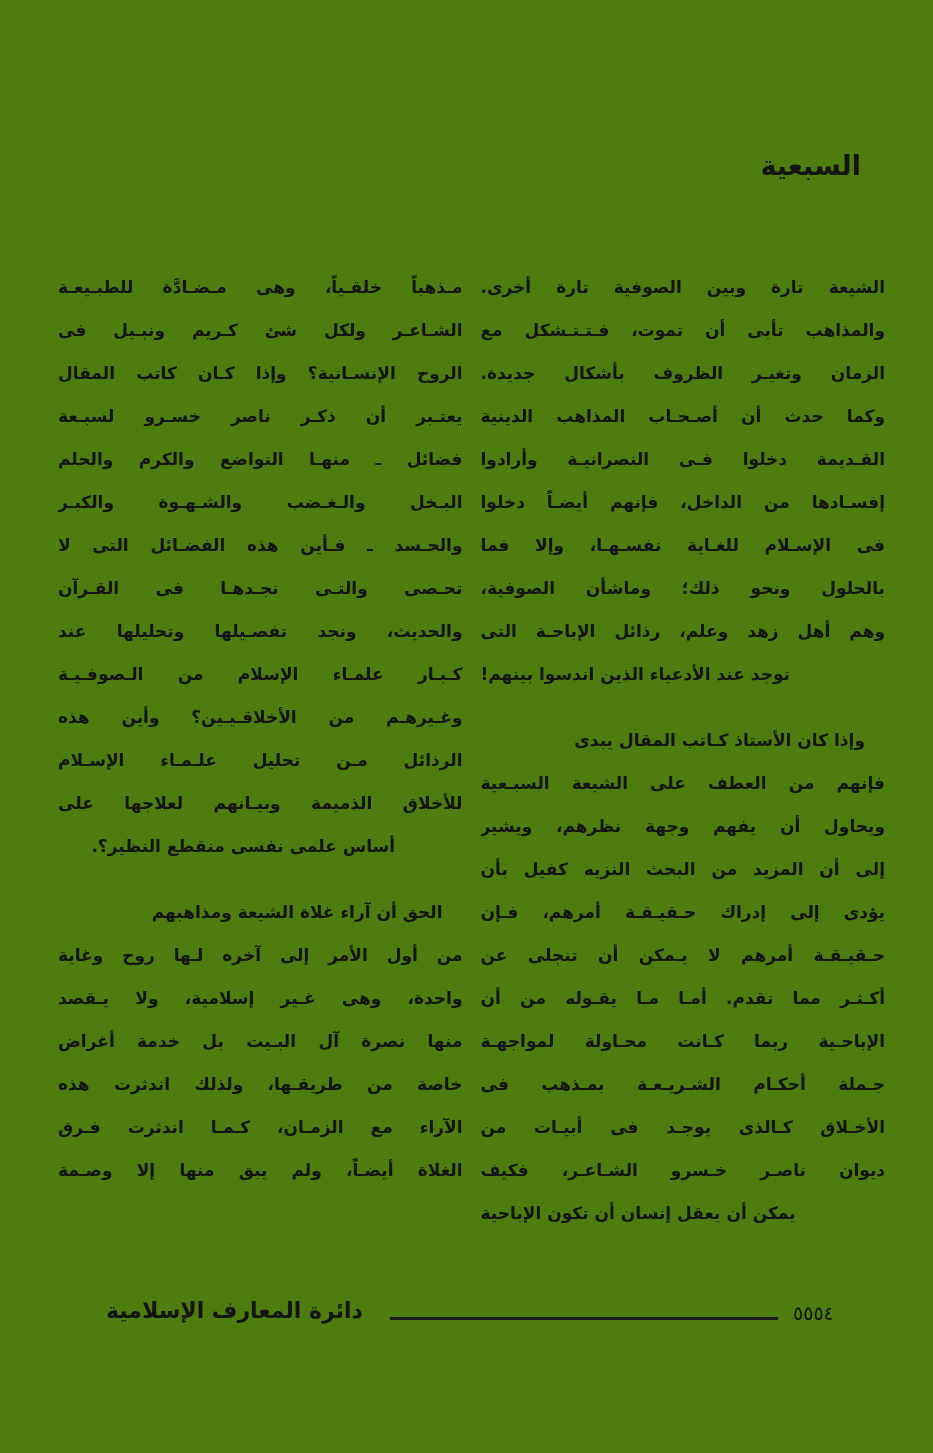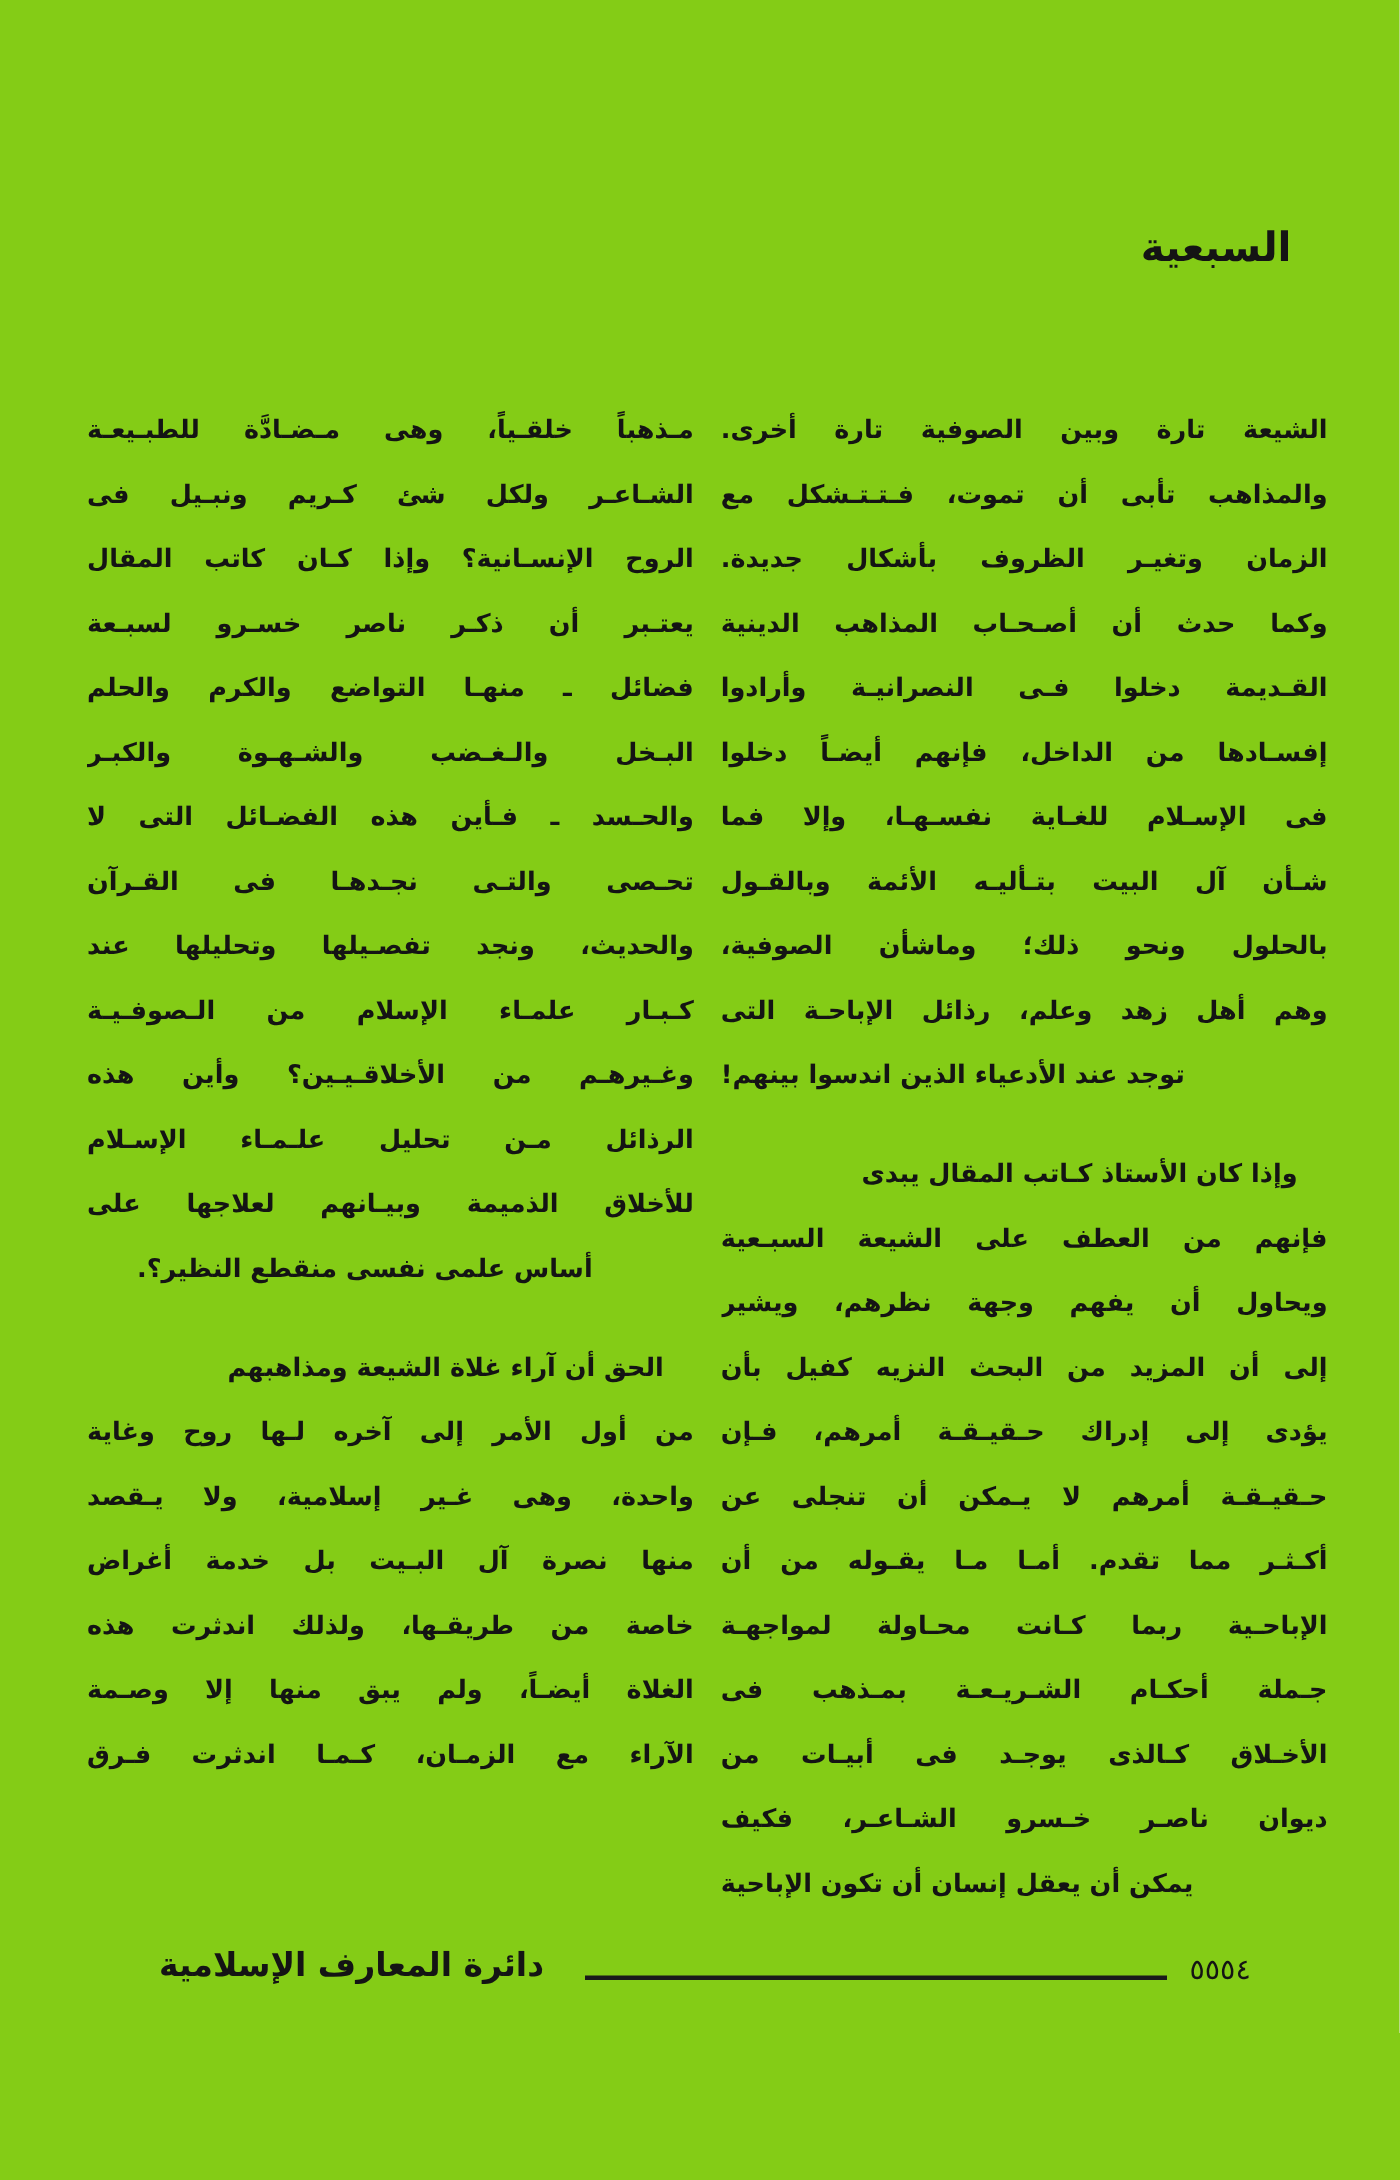--- a/index.html
+++ b/index.html
@@ -1,21 +1,21 @@
 <!DOCTYPE html>
 <html lang="ar"><head>
 <meta charset="utf-8">
 <style>
   html, body { margin: 0; padding: 0; background: #e8e8e6; }
   .page {
     position: relative;
     width: 933px;
     height: 1453px;
     margin: 0 auto;
-    background: #84cc16;
+    background: #4d7c0f;
     color: #141414;
     font-family: "DejaVu Sans", sans-serif;
     overflow: hidden;
     direction: rtl;
   }
   .page-header {
     position: absolute;
     top: 150px;
     right: 72px;
     font-size: 27px;
@@ -93,21 +93,20 @@
   <div class="content">
     <div class="column">
         <div class="para end-short">
           <div class="line first">الشيعة تارة وبين الصوفية تارة أخرى.</div>
           <div class="line">والمذاهب تأبى أن تموت، فـتـتـشكل مع</div>
           <div class="line">الزمان وتغيـر الظروف بأشكال جديدة.</div>
           <div class="line">وكما حدث أن أصـحـاب المذاهب الدينية</div>
           <div class="line">القـديمة دخلوا فـى النصرانيـة وأرادوا</div>
           <div class="line">إفسـادها من الداخل، فإنهم أيضـاً دخلوا</div>
           <div class="line">فى الإسـلام للغـاية نفسـهـا، وإلا فما</div>
-          <div class="line">شـأن آل البيت بتـأليـه الأئمة وبالقـول</div>
           <div class="line">بالحلول ونحو ذلك؛ وماشأن الصوفية،</div>
           <div class="line">وهم أهل زهد وعلم، رذائل الإباحـة التى</div>
           <div class="line last">توجد عند الأدعياء الذين اندسوا بينهم!</div>
         </div>
         <div class="para opener end-short">
           <div class="line first">وإذا كان الأستاذ كـاتب المقال يبدى</div>
           <div class="line">فإنهم من العطف على الشيعة السبـعية</div>
           <div class="line">ويحاول أن يفهم وجهة نظرهم، ويشير</div>
           <div class="line">إلى أن المزيد من البحث النزيه كفيل بأن</div>
           <div class="line">يؤدى إلى إدراك حـقيـقـة أمرهم، فـإن</div>
@@ -136,22 +135,22 @@
           <div class="line">الرذائل مـن تحليل علـمـاء الإسـلام</div>
           <div class="line">للأخلاق الذميمة وبيـانهم لعلاجها على</div>
           <div class="line last">أساس علمى نفسى منقطع النظير؟.</div>
         </div>
         <div class="para opener end-flow">
           <div class="line first">الحق أن آراء غلاة الشيعة ومذاهبهم</div>
           <div class="line">من أول الأمر إلى آخره لـها روح وغاية</div>
           <div class="line">واحدة، وهى غـير إسلامية، ولا يـقصد</div>
           <div class="line">منها نصرة آل البـيت بل خدمة أغراض</div>
           <div class="line">خاصة من طريقـها، ولذلك اندثرت هذه</div>
+          <div class="line">الآراء مع الزمـان، كـمـا اندثرت فـرق</div>
           <div class="line last">الغلاة أيضـاً، ولم يبق منها إلا وصـمة</div>
-          <div class="line">الآراء مع الزمـان، كـمـا اندثرت فـرق</div>
         </div>
       </div>
   </div>
 
   <div class="page-footer">
     <div class="footer-title">دائرة المعارف الإسلامية</div>
     <div class="footer-rule"></div>
     <div class="page-number">٥٥٥٤</div>
   </div>
 

